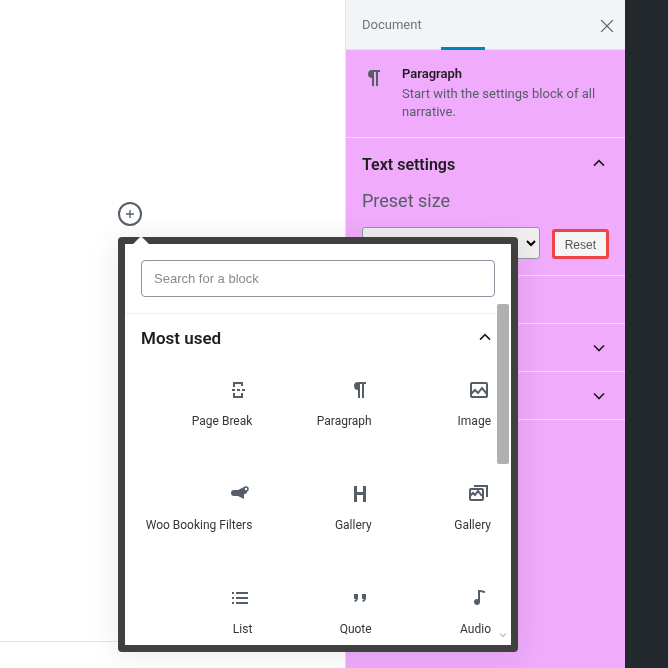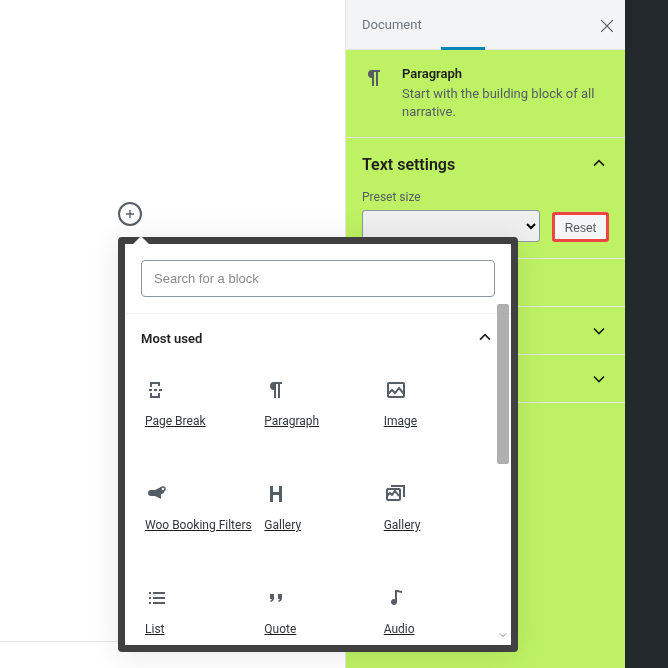--- a/index.html
+++ b/index.html
@@ -1,60 +1,60 @@
 <!DOCTYPE html>
 <html><head>
   <meta charset="utf-8">
   <style>
     * { box-sizing: border-box; margin: 0; padding: 0; }
     body { font-family: -apple-system, BlinkMacSystemFont, "Segoe UI", Roboto, sans-serif; font-size: 13px; color: #1e1e1e; width: 668px; height: 668px; background: #fff; overflow: hidden; position: relative; }
 
-    .sidebar { position: absolute; right: 43px; top: 0; width: 280px; border-left: 1px solid #e2e4e7; background: #bef264; height: 668px; }
+    .sidebar { position: absolute; right: 43px; top: 0; width: 280px; border-left: 1px solid #e2e4e7; background: #f0abfc; height: 668px; }
     .rightedge { position: absolute; right: 0; top: 0; width: 43px; height: 668px; background: #23282d; }
 
     .tab-header { display: flex; align-items: center; height: 50px; border-bottom: 1px solid #e2e4e7; position: relative; background: #f3f4f5; }
     .tab-item { padding: 0 16px; height: 50px; line-height: 50px; cursor: pointer; color: #6c7781; font-size: 13px; }
     .tab-item.active { color: #191e23; font-weight: 500; }
     .tab-underline { position: absolute; bottom: -1px; left: 95px; width: 44px; height: 3px; background: #0085ba; }
     .close-x { position: absolute; right: 8px; top: 16px; width: 20px; height: 20px; cursor: pointer; color: #555d66; }
 
     .block-info { padding: 16px; display: flex; gap: 16px; border-bottom: 1px solid #e2e4e7; }
     .block-icon { width: 24px; height: 24px; color: #555d66; flex-shrink: 0; }
     .block-info-text .block-name { font-weight: 600; margin-bottom: 4px; font-size: 13px; }
     .block-info-text .block-desc { color: #555d66; font-size: 13px; line-height: 1.4; }
 
     .panel { border-bottom: 1px solid #e2e4e7; }
     .panel-header { display: flex; justify-content: space-between; align-items: center; padding: 16px; cursor: pointer; font-weight: 600; font-size: 16px; }
     .panel-header .chevron { width: 20px; height: 20px; }
     .panel-body { padding: 0 16px 16px 16px; }
     .settings-row { display: flex; gap: 12px; align-items: flex-end; }
-    .setting-col label { font-size: 12px; color: #555d66; display: block; margin-bottom: 6px; }
+    .setting-col label { font-size: 18px; color: #555d66; display: block; margin-bottom: 16px; }
     .setting-col select, .setting-col input { width: 100%; padding: 6px; border: 1px solid #8d96a0; border-radius: 3px; font-size: 13px; height: 32px; }
     .preset-col { flex: 1.9; }
     .custom-col { flex: 0.7; }
     .reset-btn { border: 3px solid #ef4444; background: #f3f5f6; border-radius: 3px; padding: 6px 10px; font-size: 12px; color: #555; cursor: pointer; height: 30px; }
     .hint { font-style: italic; color: #555d66; font-size: 13px; padding: 16px; }
 
     .collapsed-panel { height: 48px; border-bottom: 1px solid #e2e4e7; display: flex; align-items: center; justify-content: flex-end; padding: 0 16px; }
 
     .editor-area { position: absolute; left: 0; top: 0; width: 344px; height: 668px; }
     .add-btn-wrapper { position: absolute; left: 118px; top: 202px; width: 28px; height: 28px; }
     .add-btn { width: 24px; height: 24px; border: 2px solid #555d66; border-radius: 50%; display: flex; align-items: center; justify-content: center; color: #555d66; cursor: pointer; background: #fff; }
 
     .inserter-popover { position: absolute; left: 118px; top: 237px; width: 400px; height: 415px; background: #fff; box-shadow: 0 3px 30px rgba(25,30,35,.1); border: 7px solid #404040; border-radius: 4px; display: flex; flex-direction: column; }
     .inserter-popover::before { content: ''; position: absolute; top: -8px; left: 8px; border: 8px solid transparent; border-bottom-color: #e2e4e7; border-top: none; }
     .inserter-popover::after { content: ''; position: absolute; top: -7px; left: 8px; border: 8px solid transparent; border-bottom-color: #fff; border-top: none; }
     .search-wrap { padding: 16px 16px 8px 16px; }
     .search-input { width: 100%; padding: 10px 12px; border: 1px solid #8d96a0; border-radius: 4px; font-size: 13px; }
     .search-input::placeholder { color: #8a8a8a; }
 
     .inserter-scroll { flex: 1; overflow: hidden; position: relative; padding: 0 16px 16px 16px; border-top: 1px solid #f0f0f0; margin-top: 8px; }
-    .section-header { display: flex; justify-content: space-between; align-items: center; padding: 14px 0 4px 0; font-weight: 600; font-size: 13px; cursor: pointer; }
+    .section-header { display: flex; justify-content: space-between; align-items: center; padding: 14px 0 4px 0; font-weight: 600; font-size: 17px; cursor: pointer; }
     .block-grid { display: grid; grid-template-columns: repeat(3, 1fr); gap: 4px; margin-top: 8px; }
-    .block-tile { display: flex; flex-direction: column; align-items: flex-start; justify-content: flex-start; padding: 18px 4px 10px 4px; border-radius: 4px; cursor: pointer; text-align: center; height: 100px; text-decoration: underline; }
+    .block-tile { display: flex; flex-direction: column; align-items: flex-end; justify-content: flex-start; padding: 18px 4px 10px 4px; border-radius: 4px; cursor: pointer; text-align: center; height: 100px; }
     .block-tile .tile-icon { width: 24px; height: 24px; color: #555d66; margin-bottom: 12px; }
     .block-tile .tile-label { font-size: 12px; color: #32373c; line-height: 1.3; }
 
     .scrollbar-track { position: absolute; right: 0; top: 60px; bottom: 4px; width: 16px; }
     .scrollbar-thumb { position: absolute; top: 0; left: 2px; width: 12px; height: 160px; background: #b0b0b0; border-radius: 2px; }
     .scrollbar-down { position: absolute; bottom: 0; left: 2px; width: 12px; height: 12px; color: #888; }
 
     svg { display: block; }
 
     .bottom-line { position: absolute; bottom: 26px; left: 0; width: 344px; height: 1px; background: #e2e4e7; }
@@ -124,21 +124,21 @@
   </div>
 
   <div class="block-info">
     <div class="block-icon">
       <svg viewBox="0 0 24 24" width="24" height="24">
           <use href="#i-paragraph"></use>
         </svg>
     </div>
     <div class="block-info-text">
       <div class="block-name">Paragraph</div>
-      <div class="block-desc">Start with the building block of all narrative.</div>
+      <div class="block-desc">Start with the settings block of all narrative.</div>
     </div>
   </div>
 
   <div class="panel">
     <div class="panel-header">
       <span>Text settings</span>
       <svg class="chevron" viewBox="0 0 24 24">
           <use href="#i-chev-up"></use>
         </svg>
     </div>

